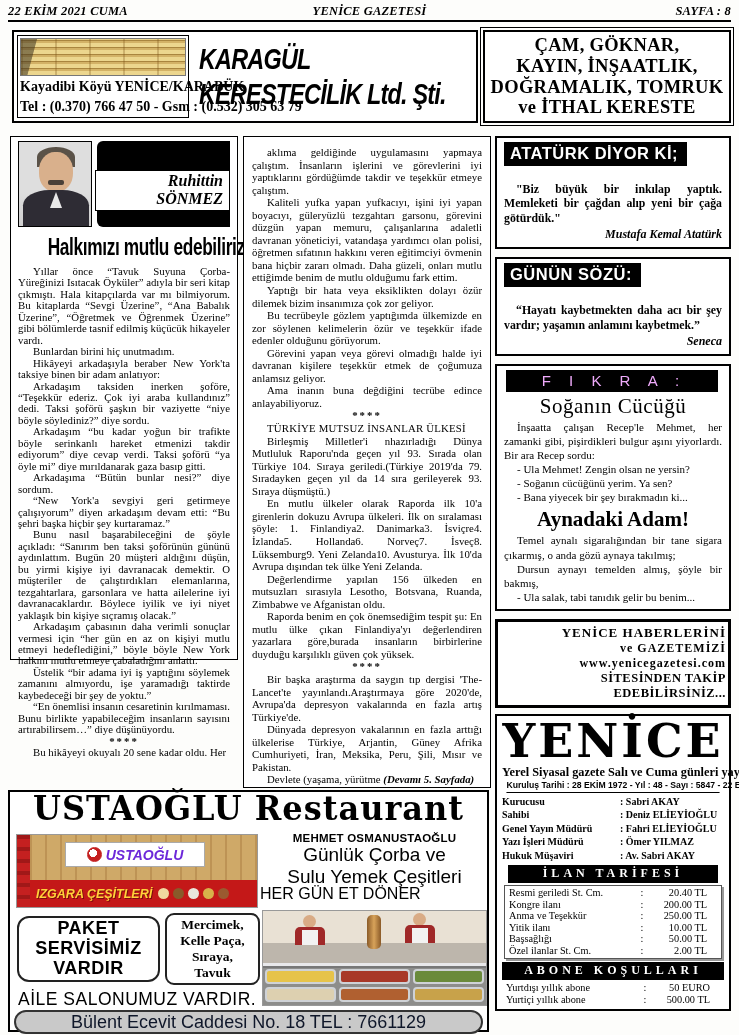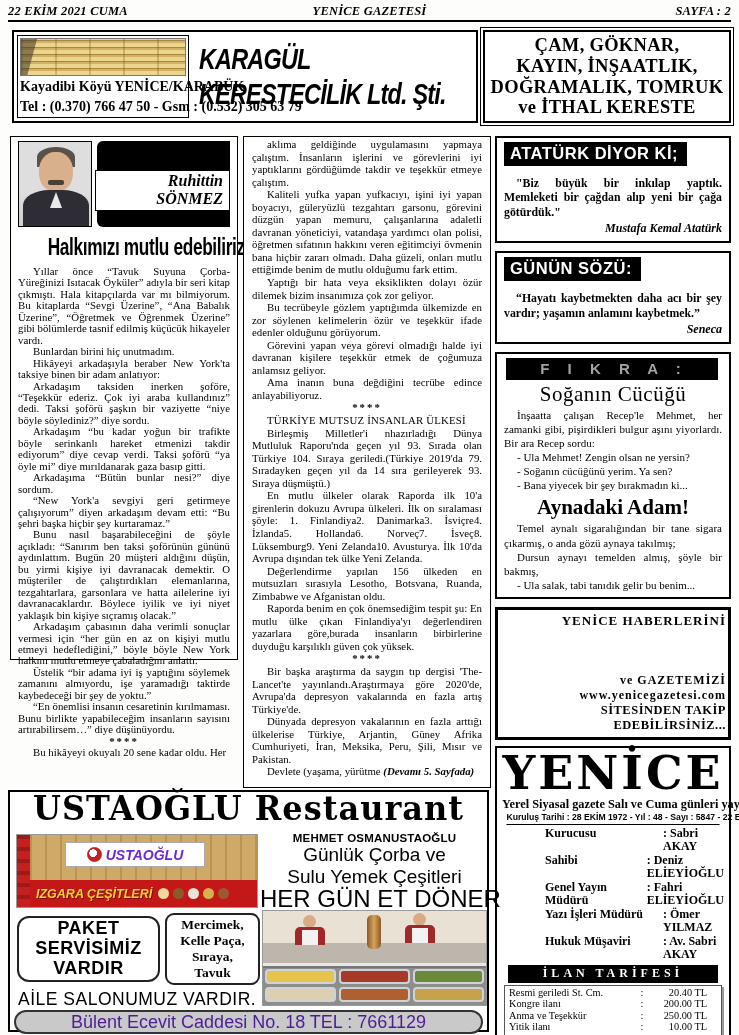--- a/index.html
+++ b/index.html
@@ -34,21 +34,21 @@
       font-size:30px; line-height:1.15; white-space:nowrap; transform:scaleX(.78); transform-origin:left center; letter-spacing:-1px; }
   .ad-kereste { position:absolute; top:30px; left:483px; width:248px; height:93px;
       border:2px solid #000; outline:1px solid #000; outline-offset:2px; background:#fff;
       display:flex; flex-direction:column; justify-content:center; text-align:center; }
   .ad-kereste div { font-weight:bold; font-size:18.5px; line-height:1.13; letter-spacing:.3px; }
 
   
   .col1 { position:absolute; left:10px; top:136px; width:228px; height:524px;
           border:1.5px solid #000; padding:4px 7px 2px 7px; background:#fff; }
   .col2 { position:absolute; left:243px; top:136px; width:248px; height:652px;
-          border:1.5px solid #000; padding:1px 8px 2px 8px; background:#fff; }
+          border:1.5px solid #000; padding:9px 8px 2px 8px; background:#fff; }
   .author-card { display:flex; height:86px; margin-bottom:4px; }
   .portrait { width:74px; height:86px; border:1.5px solid #000; position:relative; overflow:hidden;
               background:linear-gradient(180deg,#dedede 0 60%,#cfcfcf 100%); flex:none; }
   .p-hair { position:absolute; left:18px; top:5px; width:38px; height:20px; border-radius:50% 50% 0 0; background:#5a5248; }
   .p-face { position:absolute; left:20px; top:10px; width:34px; height:40px; border-radius:46%; background:#d9b08c; }
   .p-mus  { position:absolute; left:29px; top:38px; width:16px; height:5px; border-radius:2px; background:#4a4038; }
   .p-suit { position:absolute; left:4px; top:48px; width:66px; height:38px; border-radius:40% 40% 0 0; background:#2e2c34; }
   .p-shirt{ position:absolute; left:31px; top:50px; width:12px; height:16px; background:#e8e8e8; clip-path:polygon(50% 0,100% 100%,0 100%); }
   .author-band { flex:1; margin-left:5px; background:#000; position:relative; border-radius:6px 0 0 6px; }
   .author-name { position:absolute; left:-2px; right:0; bottom:16px; background:#fff; border:1px solid #000;
@@ -61,43 +61,43 @@
   .col2 .body-p { line-height:12.55px; }
   .stars { text-align:center; text-indent:0; font-weight:bold; letter-spacing:2px; }
   .subhead { text-indent:15px; letter-spacing:.2px; }
   .cont-note { font-weight:bold; font-style:italic; }
 
   
   .rcol { position:absolute; left:495px; top:136px; width:236px; }
   .rbox { border:2px solid #000; background:#fff; margin-bottom:8px; padding:4px 7px 5px 7px; }
   .black-tag { display:inline-block; background:#000; color:#fff;
                font-family:"Liberation Sans",sans-serif; font-weight:bold; font-size:16.5px;
-               padding:2px 9px 3px 6px; margin-bottom:10px; letter-spacing:.5px; }
+               padding:2px 9px 3px 6px; margin-bottom:16px; letter-spacing:.5px; }
   .quote { font-weight:bold; font-size:11.8px; line-height:1.22; text-align:justify; text-indent:12px; }
   .quote-author { font-weight:bold; font-style:italic; font-size:12px; text-align:right; margin-top:2px; }
 
-  .fikra-bar { background:#000; color:#a3a3a3; font-family:"Liberation Sans",sans-serif; font-weight:bold;
+  .fikra-bar { background:#000; color:#f0abfc; font-family:"Liberation Sans",sans-serif; font-weight:normal;
                font-size:15px; letter-spacing:7px; text-align:center; padding:2px 0 3px 4px; margin:0 4px 2px 2px; }
   .fikra-t1 { text-align:center; font-size:21px; letter-spacing:.5px; margin:2px 0 1px; }
   .fikra-t2 { text-align:center; font-size:21px; font-weight:bold; margin:3px 0 1px; }
   .fikra-p { font-size:11px; line-height:1.28; text-align:justify; text-indent:13px; }
 
   .web-box { border:3px solid #000; text-align:right; font-weight:bold; padding:3px 2px 4px; margin-bottom:6px; background:#fff; }
   .web-box .w1 { font-size:13px; letter-spacing:1px; }
-  .web-box .w2 { font-size:12px; letter-spacing:1px;margin-top:44px; }
+  .web-box .w2 { font-size:12px; letter-spacing:1px; }
   .web-box .w3 { font-size:12px; letter-spacing:1px; }
   .web-box .w4 { font-size:12.5px; letter-spacing:.5px; }
 
   .masthead { border:2px solid #000; background:#fff; padding:3px 5px 4px; }
   .m-title { font-family:"DejaVu Serif",serif; font-weight:bold; font-size:46px; line-height:.98;
              text-align:center; letter-spacing:3px; }
   .m-sub { text-align:center; font-weight:bold; font-size:12.3px; margin-top:1px; white-space:nowrap; }
   .m-founded { text-align:center; font-weight:bold; font-size:9px; font-family:"Liberation Sans",sans-serif;
                border-bottom:1.5px solid #000; padding-bottom:2px; margin-bottom:2px; white-space:nowrap; transform:scaleX(.96); }
-  .staff-row { display:flex; font-weight:bold; font-size:12px; line-height:13.5px;margin-left:43px; }
+  .staff-row { display:flex; font-weight:bold; font-size:10px; line-height:13.5px; }
   .staff-row .sl { width:118px; }
   .staff-row .sv { flex:1; }
   .m-bar { background:#000; color:#fff; text-align:center; font-weight:bold; font-size:12px;
            letter-spacing:4px; padding:1px 0 2px; margin:3px 6px 2px; }
   .m-bar.full { margin:3px 0 2px; }
   .trow { display:flex; font-size:10.3px; line-height:11.5px; padding:0 4px; }
   .trow .tl { flex:1; }
   .trow .ts { width:26px; text-align:center; }
   .trow .tv { width:62px; text-align:right; padding-right:10px; }
   .tarifbox { border:1px solid #555; box-shadow:2px 2px 0 #999; margin:0 2px 3px; padding:1px 0 2px; }
@@ -118,21 +118,21 @@
   .store-banner { position:absolute; left:13px; right:0; bottom:0; height:27px; background:#c41818;
                   display:flex; align-items:center; padding:0 6px; gap:6px; }
   .banner-text { color:#ffd23a; font-weight:bold; font-style:italic; font-size:12.5px;
                  font-family:"Liberation Sans",sans-serif; text-shadow:1px 1px 0 #7a0c0c; white-space:nowrap; }
   .food-dots { width:11px; height:11px; border-radius:50%; background:#f0d9a0; flex:none;
                box-shadow:15px 0 0 #8a5a2a, 30px 0 0 #e8e6da, 45px 0 0 #d8b14a, 60px 0 0 #9a5a30; }
   .rest-right { position:absolute; left:252px; top:40px; width:225px; text-align:center; }
   .rest-owner { font-family:"Liberation Sans",sans-serif; font-weight:bold; font-size:11.5px; letter-spacing:.2px; }
   .rest-l1,.rest-l2 { font-family:"Liberation Sans",sans-serif; font-size:19px; line-height:1.15; }
   .rest-l3 { position:absolute; left:250px; top:93px; width:228px; 
-             font-family:"Liberation Sans",sans-serif; font-size:24px; white-space:nowrap; }
+             font-family:"Liberation Sans",sans-serif; font-size:16px; white-space:nowrap; }
   .interior { position:absolute; left:252px; top:118px; width:225px; height:96px; border:1px solid #999; overflow:hidden;
               background:linear-gradient(180deg,#e9e1d4 0 34%, #bdb6ac 34% 55%, #8d8d8b 55% 100%); }
   .cook { position:absolute; width:34px; height:30px; }
   .cook .c-head { position:absolute; left:10px; top:0; width:13px; height:13px; border-radius:50%; background:#d9ab85; }
   .cook .c-body { position:absolute; left:2px; top:12px; width:30px; height:18px; border-radius:5px 5px 0 0; background:#a02828; }
   .cook .c-apron { position:absolute; left:9px; top:15px; width:16px; height:15px; background:#f2f2f2; }
   .doner { position:absolute; left:104px; top:4px; width:14px; height:34px; border-radius:5px;
            background:linear-gradient(90deg,#8a5a28,#d8a35a 50%,#8a5a28); }
   .counter { position:absolute; left:0; right:0; top:52px; height:3px; background:#e8e8ea; box-shadow:0 2px 0 #777; }
   .trays { position:absolute; left:2px; right:2px; bottom:4px; top:58px; display:flex; flex-wrap:wrap; gap:3px; align-content:space-between; }
@@ -140,31 +140,31 @@
   .paket-box { position:absolute; left:7px; top:124px; width:143px; height:66px; border:2.5px solid #222;
                border-radius:12px; display:flex; flex-direction:column; justify-content:center; text-align:center; }
   .paket-box div { font-family:"Liberation Sans",sans-serif; font-weight:bold; font-size:18px; line-height:1.1; letter-spacing:.5px; }
   .menu-box { position:absolute; left:155px; top:121px; width:95px; height:72px; border:2px solid #222;
               border-radius:9px; display:flex; flex-direction:column; justify-content:center; text-align:center; }
   .menu-box div { font-weight:bold; font-size:13.5px; line-height:1.18; }
   .aile { position:absolute; left:8px; top:197px; width:244px; font-family:"Liberation Sans",sans-serif;
           font-size:17.5px; letter-spacing:.5px; white-space:nowrap; }
   .addr { position:absolute; left:4px; right:4px; top:218px; height:24px; background:#c9c9c9;
           border:2px solid #333; border-radius:13px; text-align:center;
-          font-family:"Liberation Sans",sans-serif; font-size:18px; line-height:21px; color:#4c1d95; white-space:nowrap; }
+          font-family:"Liberation Sans",sans-serif; font-size:18px; line-height:21px; color:#0f172a; white-space:nowrap; }
 </style>
 </head>
 <body>
 
 <div id="page">
 
   <div class="hdr">
     <span class="h-date">22 EKİM 2021 CUMA</span>
     <span class="h-paper">YENİCE GAZETESİ</span>
-    <span class="h-page">SAYFA : 2</span>
+    <span class="h-page">SAYFA : 8</span>
   </div>
 
   <div class="ad-karagul">
     <div class="lumber-wrap">
       <div class="lumber"></div>
       <div class="lumber-cap">Kayadibi Köyü   YENİCE/KARABÜK</div>
       <div class="lumber-cap">Tel : (0.370) 766 47 50 - Gsm : (0.532) 305 63 79</div>
     </div>
     <div class="karagul-name">
       <div>KARAGÜL</div>

